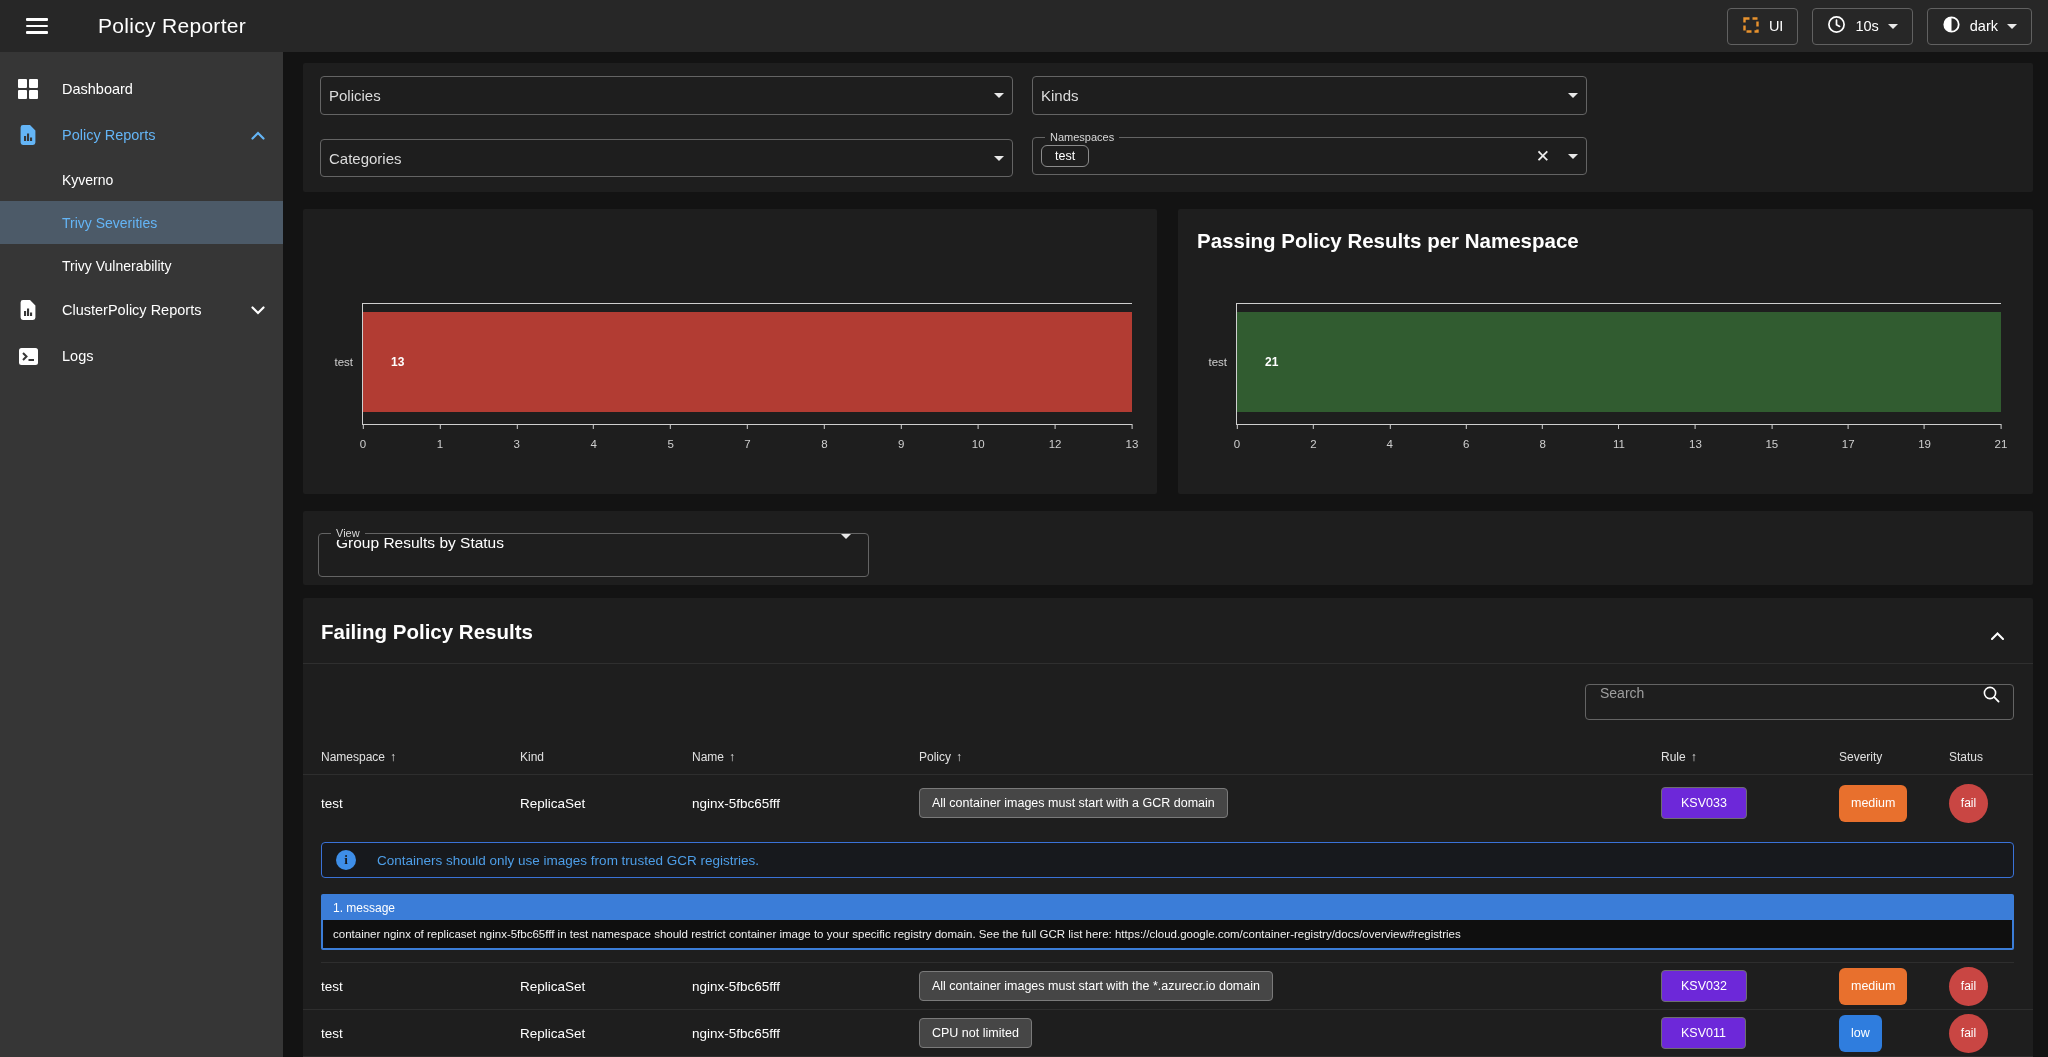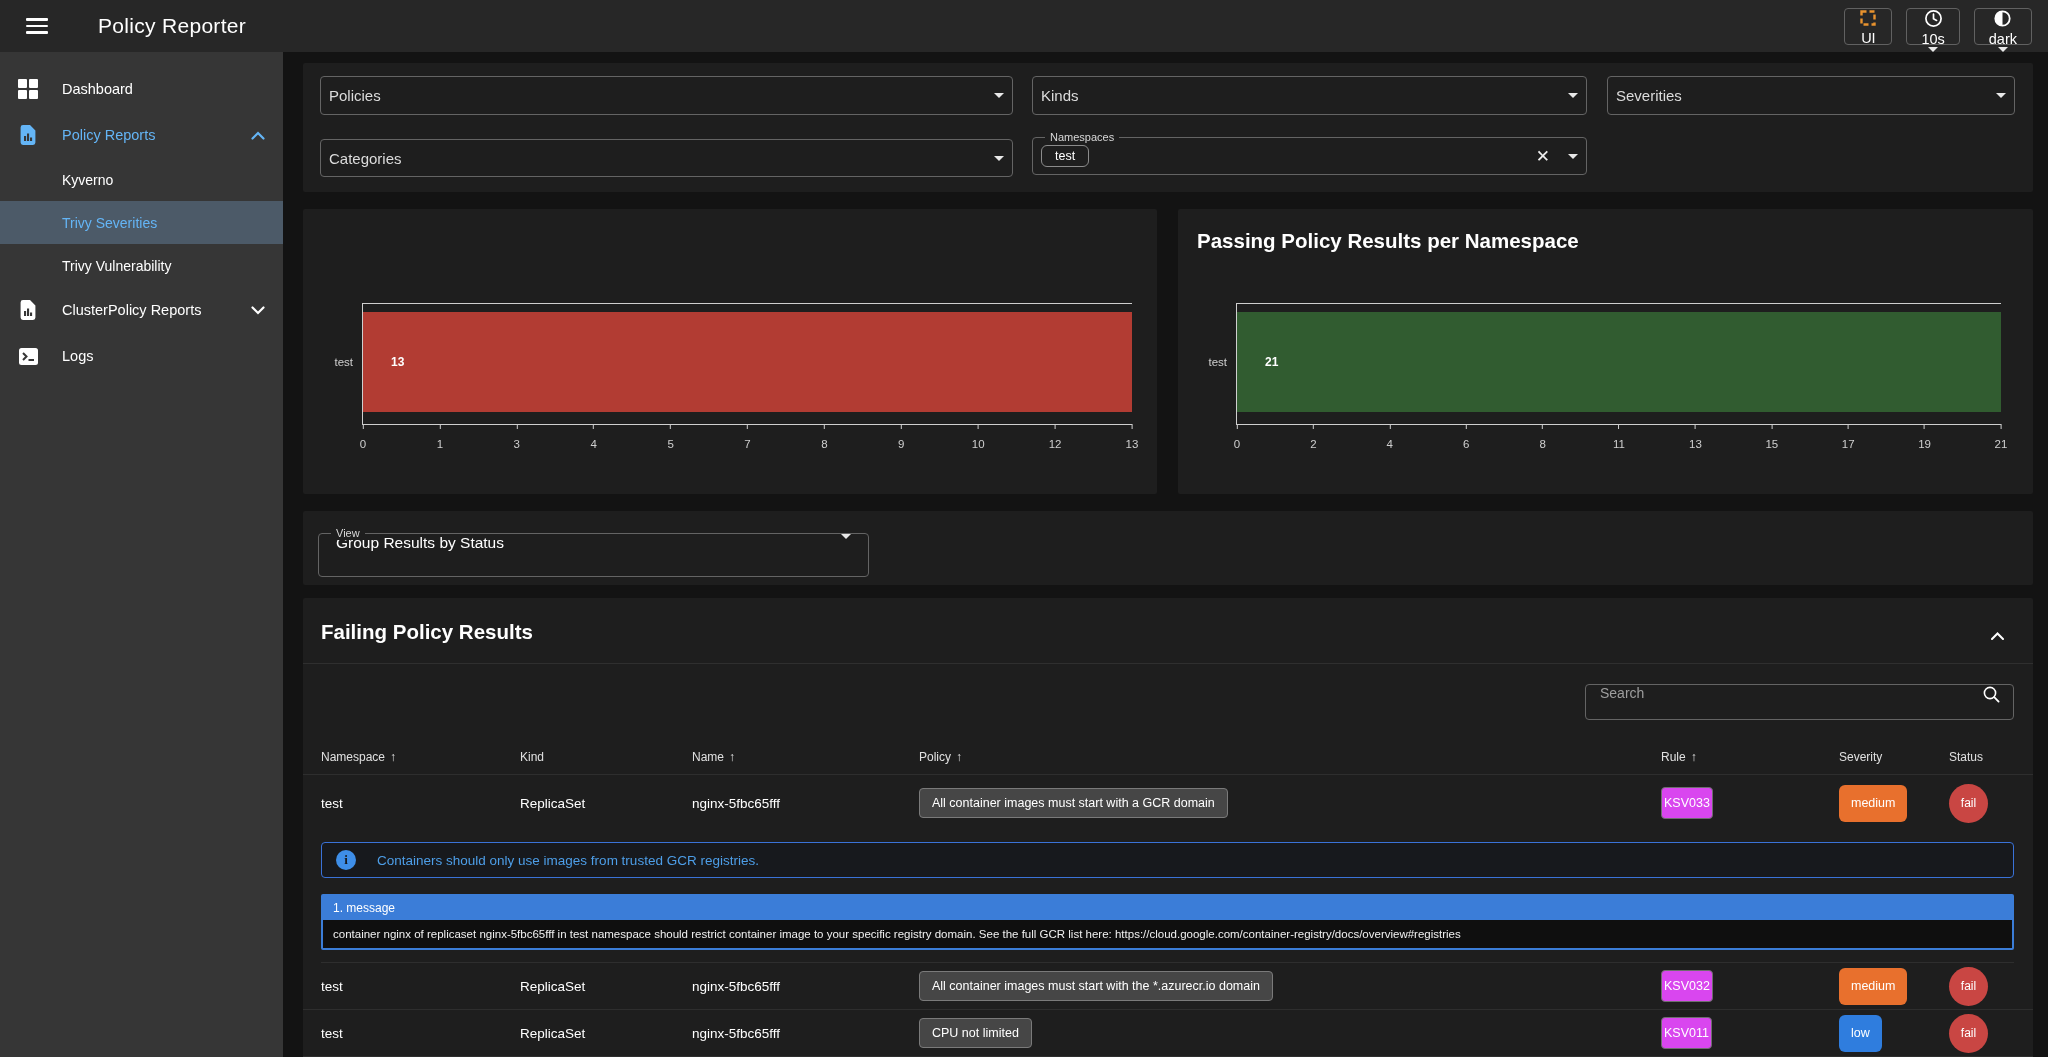--- a/index.html
+++ b/index.html
@@ -15,22 +15,22 @@
     position:absolute; top:0; left:0; right:0; height:52px;
     background:#272727; display:flex; align-items:center;
     padding:0 16px 0 26px; z-index:5;
   }
   .hamburger { width:24px; cursor:pointer; }
   .hamburger span { display:block; width:22px; height:2.5px; background:#fff; border-radius:1px; margin:4px 0; }
   .app-title { margin-left:48px; font-size:21px; font-weight:400; letter-spacing:.3px; }
   .topbar-right { margin-left:auto; display:flex; gap:14px; align-items:center; }
   .tb-btn {
     height:37px; border:1px solid #616161; border-radius:4px; background:transparent;
-    display:flex; align-items:center; padding:0 14px;
-    font-size:14.5px; color:#fff; cursor:pointer;flex-direction:column;
+    display:flex; align-items:center; gap:9px; padding:0 14px;
+    font-size:14.5px; color:#fff; cursor:pointer;
   }
   .caret { width:0; height:0; border-left:5px solid transparent; border-right:5px solid transparent; border-top:5px solid #e8e8e8; }
   
   .sidebar {
     position:absolute; top:52px; left:0; bottom:0; width:283px;
     background:#363636; padding-top:14px; z-index:4;
   }
   .side-item {
     height:46px; display:flex; align-items:center; padding:0 18px 0 16px;
     font-size:14.5px; cursor:pointer; color:#fff;
@@ -121,22 +121,22 @@
   .thead .sort { font-size:12px; margin-left:5px; }
   .trow  { font-size:13.5px; color:#fff; border-bottom:1px solid #2E2E2E; cursor:pointer; }
   .trow-1 { top:177px; height:56px; border-bottom:none; }
   .trow-2 { top:365px; height:47px; }
   .trow-3 { top:412px; height:47px; }
   .policy-chip {
     display:inline-block; background:#464646; border:1px solid #7A7A7A; border-radius:4px;
     padding:7px 12px; font-size:12.5px; max-width:100%;
   }
   .rule-chip {
-    display:inline-block; background:#d946ef; border:1px solid #6E6E6E; border-radius:4px;
-    padding:8px 2px; font-size:12.5px;
+    display:inline-block; background:#6d28d9; border:1px solid #6E6E6E; border-radius:4px;
+    padding:8px 19px; font-size:12.5px;
   }
   .sev-badge {
     display:inline-flex; align-items:center; justify-content:center;
     height:37px; padding:0 12px; border-radius:6px; font-size:12.5px; color:#fff;
   }
   .status-badge {
     display:inline-flex; align-items:center; justify-content:center;
     width:39px; height:39px; border-radius:50%; font-size:12px; color:#fff;
   }
   
@@ -267,24 +267,20 @@
 
   <div class="card filters-card">
     <div class="field field-policies">
       <span>Policies</span>
       <span class="caret"></span>
     </div>
     <div class="field field-kinds">
       <span>Kinds</span>
       <span class="caret"></span>
     </div>
-    <div class="field field-severities">
-      <span>Severities</span>
-      <span class="caret"></span>
-    </div>
     <div class="field field-categories">
       <span>Categories</span>
       <span class="caret"></span>
     </div>
     <div class="field field-namespaces">
       <span class="notch-label">Namespaces</span>
       <span class="chip-sel">test</span>
       <span class="clear-x">✕</span>
       <span class="caret"></span>
     </div>

